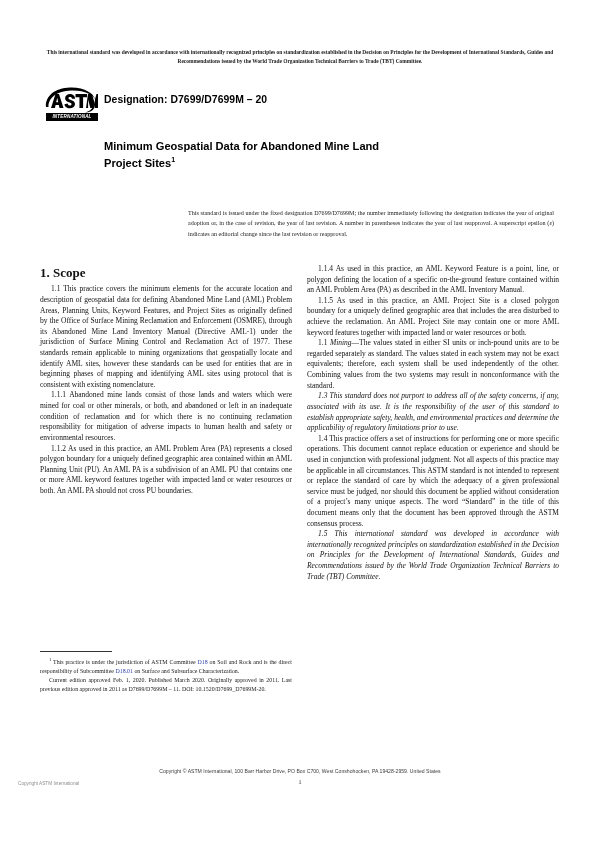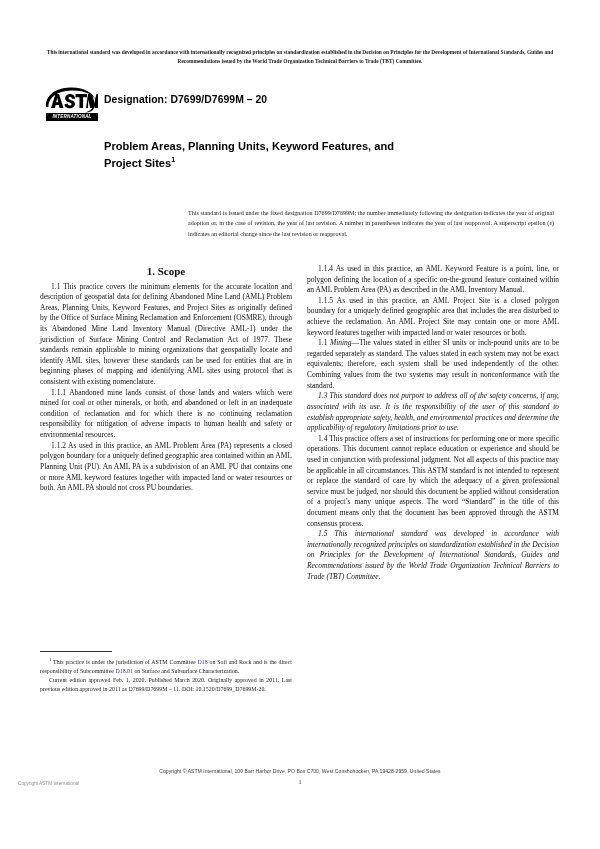--- a/index.html
+++ b/index.html
@@ -126,23 +126,23 @@
     line-height: 1.415;
     text-align: justify;
     text-justify: inter-word;
     color: #111;
   }
   .col-left  { left: 40px;  }
   .col-right { left: 307px; }
 
   .sec-head {
     font-weight: bold;
-    font-size: 11px;
+    font-size: 13px;
     margin: 0 0 2px 0;
-    text-align: center;
+    text-align: left;
   }
   p.para {
     margin: 0;
     text-indent: 11px;
   }
   .ital { font-style: italic; }
 
   
   .fn-rule {
     position: absolute;
@@ -219,21 +219,21 @@
           <path d="M63 16 L86 16 L86 22.4 L78.2 22.4 L78.2 44 L70.9 44 L70.9 22.4 L63 22.4 Z"></path>
           <path d="M84 44 L88 16 L96 16 L100.5 32 L105 16 L108 16 L108 44 L102 44 L102 27 L97.6 44 L92.6 44 L88.2 27 L88.2 44 Z"></path>
         </g>
       </svg>
       <div class="logo-bar">INTERNATIONAL</div>
     </div>
     <div class="designation">Designation: D7699/D7699M – 20</div>
   </div>
 
   <div class="title-block">
-    <div>Problem Areas, Planning Units, Keyword Features, and</div>
+    <div>Minimum Geospatial Data for Abandoned Mine Land</div>
     <div><span>Project Sites</span><span class="sup">1</span></div>
   </div>
 
   <div class="issuance">This standard is issued under the fixed designation D7699/D7699M; the number immediately following the designation indicates the year of original adoption or, in the case of revision, the year of last revision. A number in parentheses indicates the year of last reapproval. A superscript epsilon (ε) indicates an editorial change since the last revision or reapproval.</div>
 
   <div class="col col-left">
     <div class="sec-head">1. Scope</div>
     <p class="para">1.1 This practice covers the minimum elements for the accurate location and description of geospatial data for defining Abandoned Mine Land (AML) Problem Areas, Planning Units, Keyword Features, and Project Sites as originally defined by the Office of Surface Mining Reclamation and Enforcement (OSMRE), through its Abandoned Mine Land Inventory Manual (Directive AML-1) under the jurisdiction of Surface Mining Control and Reclamation Act of 1977. These standards remain applicable to mining organizations that geospatially locate and identify AML sites, however these standards can be used for entities that are in beginning phases of mapping and identifying AML sites using protocol that is consistent with existing nomenclature.</p>
     <p class="para">1.1.1 Abandoned mine lands consist of those lands and waters which were mined for coal or other minerals, or both, and abandoned or left in an inadequate condition of reclamation and for which there is no continuing reclamation responsibility for mitigation of adverse impacts to human health and safety or environmental resources.</p>
     <p class="para">1.1.2 As used in this practice, an AML Problem Area (PA) represents a closed polygon boundary for a uniquely defined geographic area contained within an AML Planning Unit (PU). An AML PA is a subdivision of an AML PU that contains one or more AML keyword features together with impacted land or water resources or both. An AML PA should not cross PU boundaries.</p>

